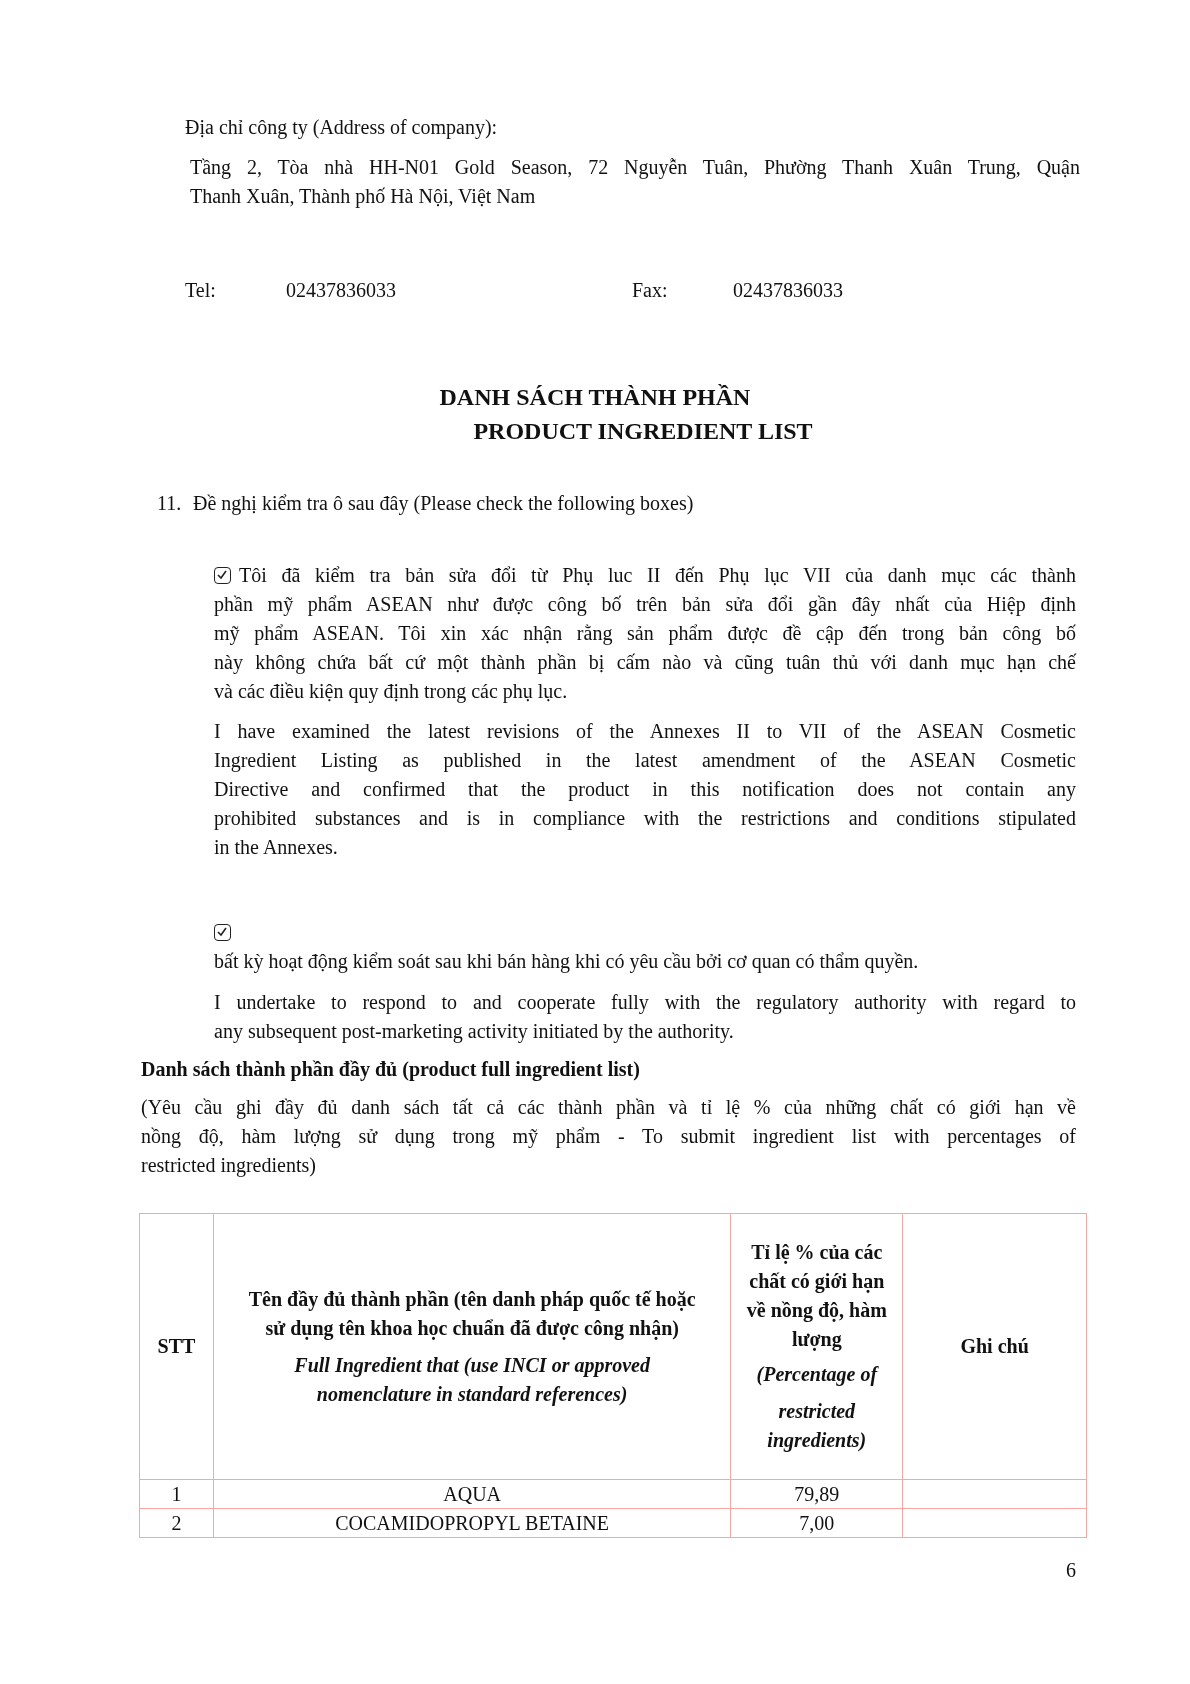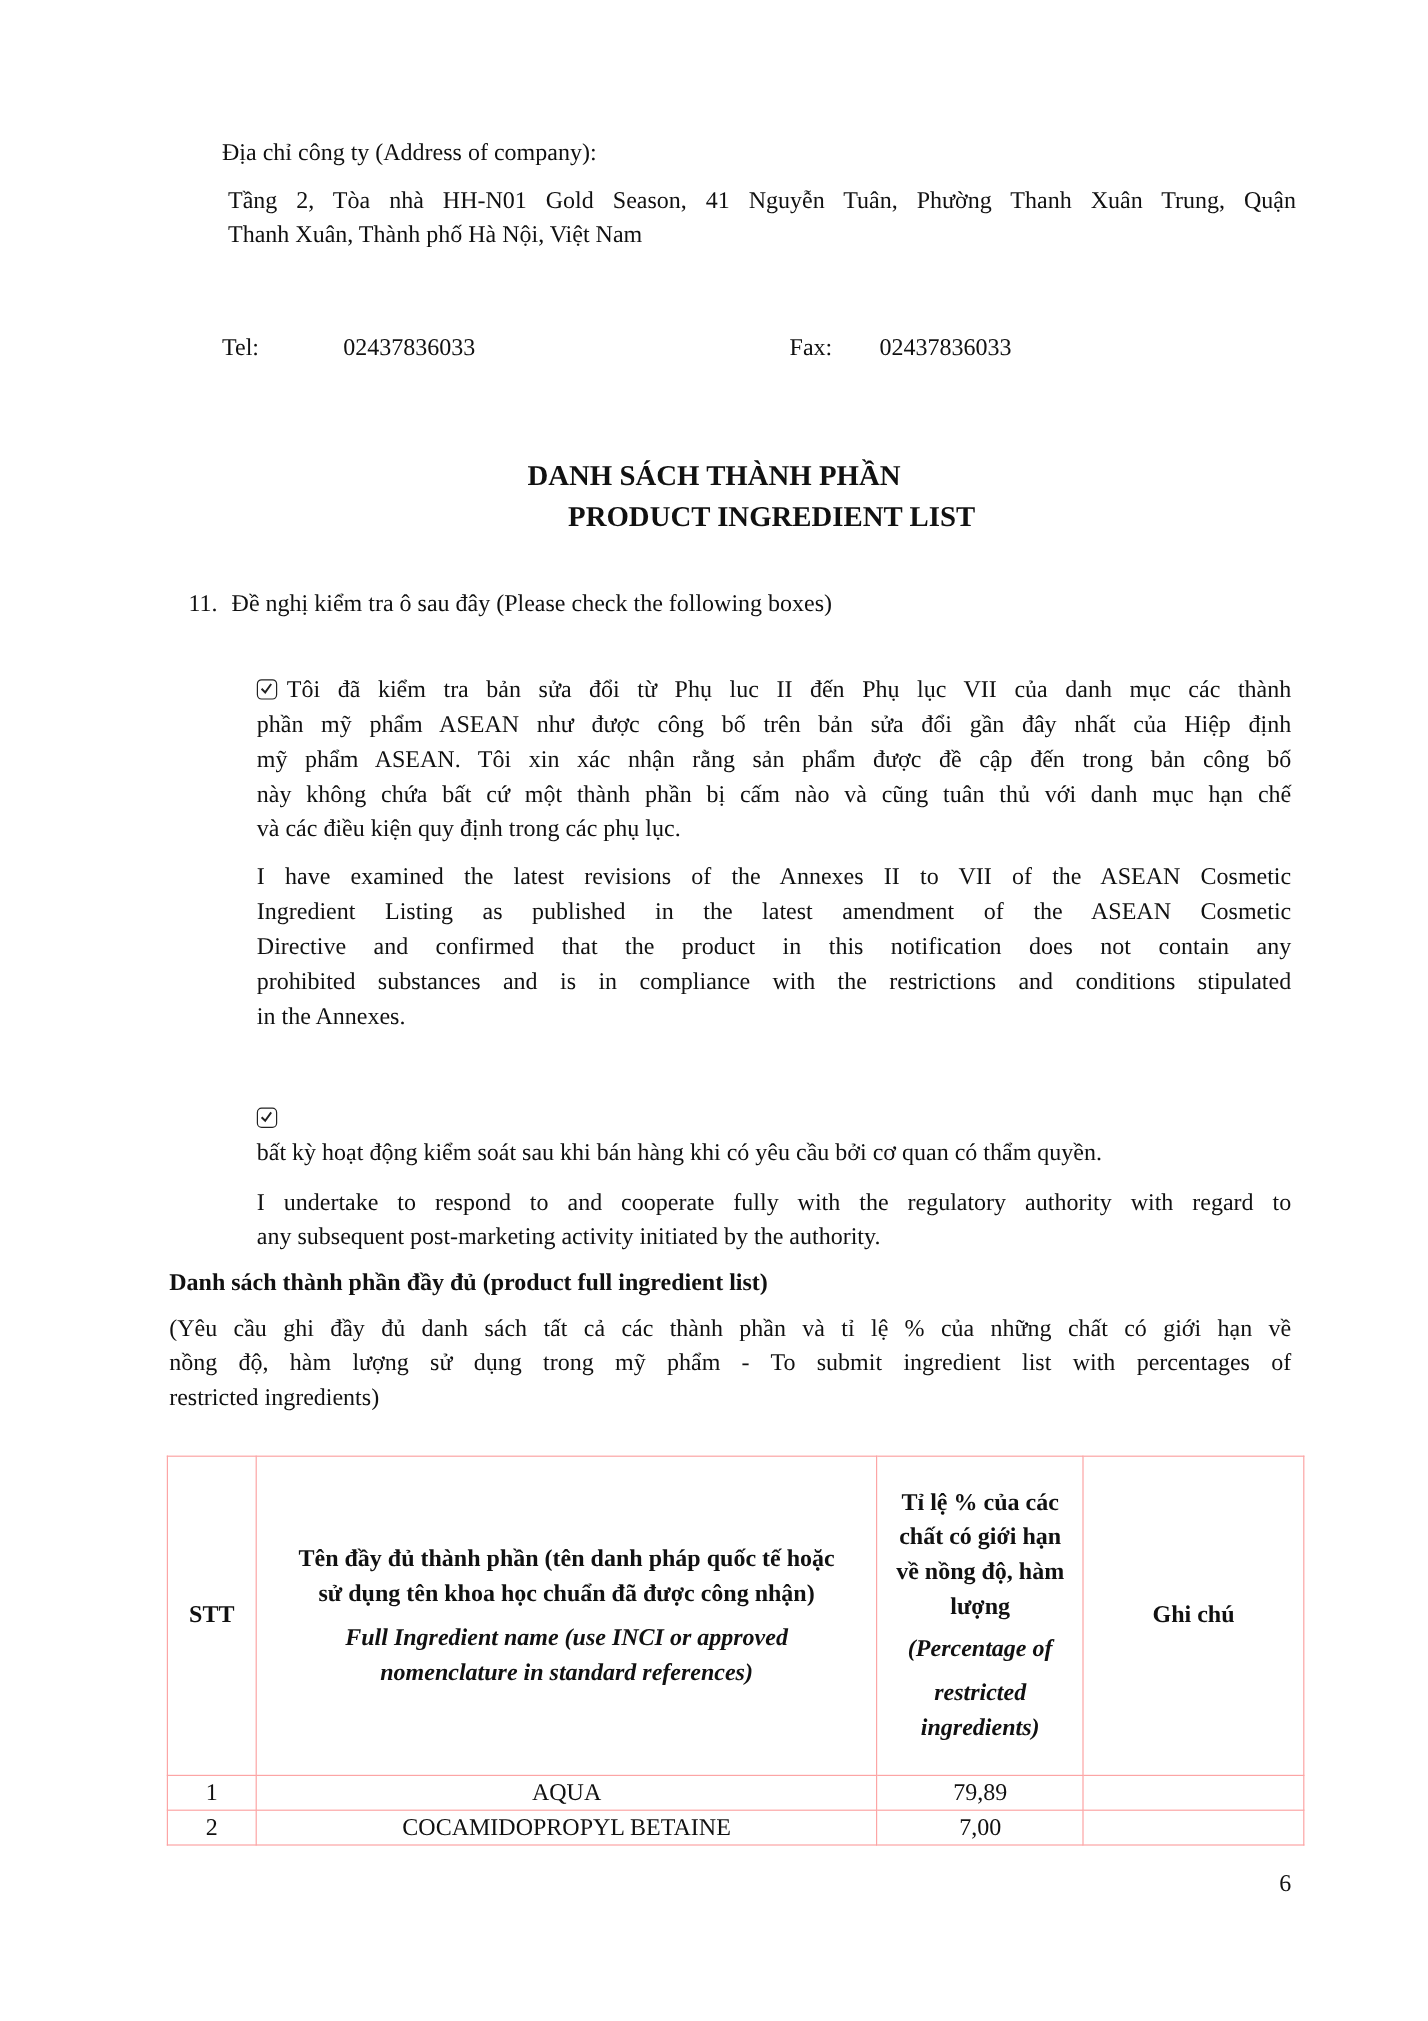--- a/index.html
+++ b/index.html
@@ -27,26 +27,26 @@
       border: 1px solid #fca5a5; text-align: center; padding: 0 6px;
     }
     table.ing th { font-weight: bold; vertical-align: middle; line-height: 29px; }
     .hdr-it { font-style: italic; font-weight: bold; }
     table.ing td { line-height: 28px; font-weight: normal; }
   </style>
 </head>
 <body>
 
 <div class="abs line" style="left:185px; top:113px;">Địa chỉ công ty (Address of company):</div>
-<div class="abs line just" style="left:190px; top:153px; width:890px;">Tầng 2, Tòa nhà HH-N01 Gold Season, 41 Nguyễn Tuân, Phường Thanh Xuân Trung, Quận</div>
+<div class="abs line just" style="left:190px; top:153px; width:890px;">Tầng 2, Tòa nhà HH-N01 Gold Season, 72 Nguyễn Tuân, Phường Thanh Xuân Trung, Quận</div>
 <div class="abs line" style="left:190px; top:182px;">Thanh Xuân, Thành phố Hà Nội, Việt Nam</div>
 
 <div class="abs line" style="left:185px; top:276px;">Tel:</div>
 <div class="abs line" style="left:286px; top:276px;">02437836033</div>
-<div class="abs line" style="left:658px; top:276px;">Fax:</div>
+<div class="abs line" style="left:632px; top:276px;">Fax:</div>
 <div class="abs line" style="left:733px; top:276px;">02437836033</div>
 
 <div class="abs title" style="top:380px;">DANH SÁCH THÀNH PHẦN</div>
 <div class="abs title" style="top:414px;padding-left:48px;">PRODUCT INGREDIENT LIST</div>
 
 <div class="abs line" style="left:157px; top:489px;">11.</div>
 <div class="abs line" style="left:193px; top:489px;">Đề nghị kiểm tra ô sau đây (Please check the following boxes)</div>
 
 <div class="abs" style="left:214px; top:561px; width:862px;">
   <div class="line just">
@@ -96,21 +96,21 @@
     <col style="width:74px">
     <col style="width:518px">
     <col style="width:172px">
     <col style="width:184px">
   </colgroup>
   <thead>
     <tr style="height:266px;">
       <th>STT</th>
       <th style="padding:0 30px;">
         <div>Tên đầy đủ thành phần (tên danh pháp quốc tế hoặc sử dụng tên khoa học chuẩn đã được công nhận)</div>
-        <div class="hdr-it" style="margin-top:8px; padding:0 20px;">Full Ingredient name (use INCI or approved nomenclature in standard references)</div>
+        <div class="hdr-it" style="margin-top:8px; padding:0 20px;">Full Ingredient that (use INCI or approved nomenclature in standard references)</div>
       </th>
       <th style="padding:0 14px;">
         <div>Tỉ lệ % của các chất có giới hạn về nồng độ, hàm lượng</div>
         <div class="hdr-it" style="margin-top:6px;">(Percentage of</div>
         <div class="hdr-it" style="margin-top:8px;">restricted ingredients)</div>
       </th>
       <th>Ghi chú</th>
     </tr>
   </thead>
   <tbody>

